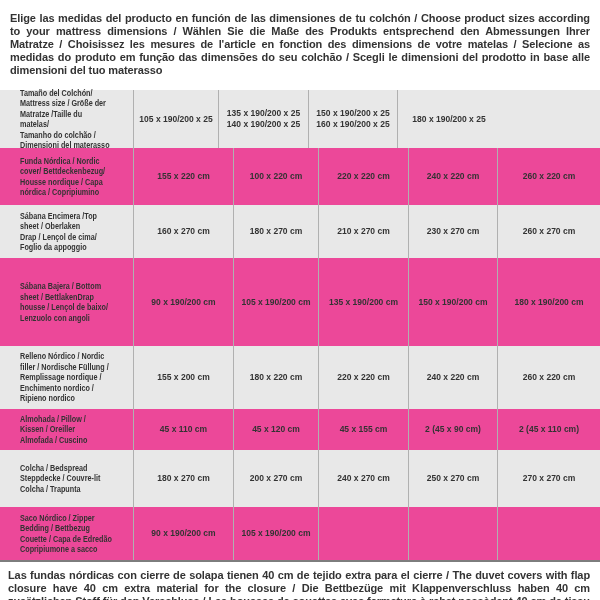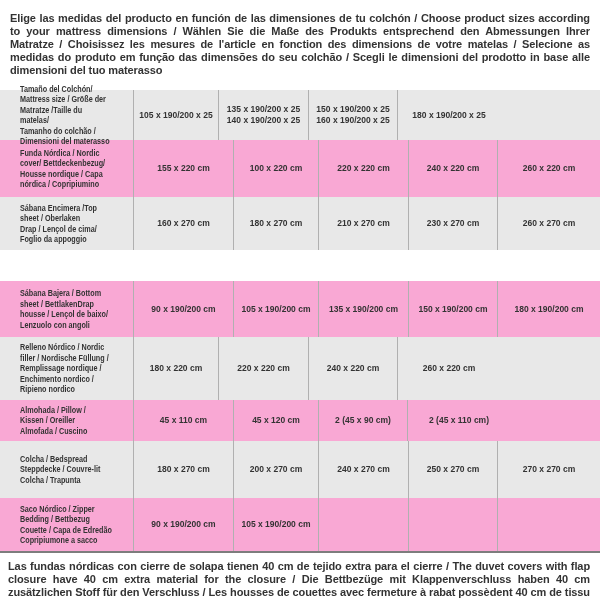--- a/index.html
+++ b/index.html
@@ -18,24 +18,24 @@
     letter-spacing: -0.1px;
     color: var(--text, #333333);
   }
   .intro { margin: 12px 10px 0 10px; }
   .footnote { margin: 7px 10px 0 8px; }
   .size-table {
     margin-top: 13px;
     width: 600px;
     border-bottom: 2px solid var(--table_bottom_border, #7d7d7d);
   }
-  .row { display: flex; width: 600px; background: #f9a8d4; }
+  .row { display: flex; width: 600px; background: #ec4899; }
   .row:nth-child(odd) { background: var(--row_shade, #e8e8e8); }
-  .r1 { height: 50px; } .r2 { height: 57px; } .r3 { height: 53px; }
-  .r4 { height: 56px; margin-top: 31px; } .r5 { height: 63px; } .r6 { height: 41px; }
+  .r1 { height: 58px; } .r2 { height: 57px; } .r3 { height: 53px; }
+  .r4 { height: 88px; } .r5 { height: 63px; } .r6 { height: 41px; }
   .r7 { height: 57px; } .r8 { height: 53px; }
   .cell {
     display: flex;
     align-items: center;
     justify-content: center;
     text-align: center;
     font-weight: 700;
     font-size: 8.5px;
     line-height: 11px;
     white-space: pre-line;
@@ -118,32 +118,34 @@
       <div class="cell c4"><span class="val">150 x 190/200 cm</span></div>
       <div class="cell c5"><span class="val">180 x 190/200 cm</span></div>
     </div>
 
     <div class="row r5">
       <div class="cell c0"><span class="label-txt">Relleno Nórdico / Nordic
 filler / Nordische Füllung /
 Remplissage nordique /
 Enchimento nordico /
 Ripieno nordico</span></div>
+      <div class="cell c1"><span class="val">155 x 200 cm</span></div>
       <div class="cell c2"><span class="val">180 x 220 cm</span></div>
       <div class="cell c3"><span class="val">220 x 220 cm</span></div>
       <div class="cell c4"><span class="val">240 x 220 cm</span></div>
       <div class="cell c5"><span class="val">260 x 220 cm</span></div>
     </div>
 
     <div class="row r6">
       <div class="cell c0"><span class="label-txt">Almohada  / Pillow /
 Kissen / Oreiller
 Almofada / Cuscino</span></div>
       <div class="cell c1"><span class="val">45 x 110 cm</span></div>
       <div class="cell c2"><span class="val">45 x 120 cm</span></div>
+      <div class="cell c3"><span class="val">45 x 155 cm</span></div>
       <div class="cell c4"><span class="val">2 (45 x 90 cm)</span></div>
       <div class="cell c5"><span class="val">2 (45 x 110 cm)</span></div>
     </div>
 
     <div class="row r7">
       <div class="cell c0"><span class="label-txt">Colcha / Bedspread
 Steppdecke / Couvre-lit
 Colcha / Trapunta</span></div>
       <div class="cell c1"><span class="val">180 x 270 cm</span></div>
       <div class="cell c2"><span class="val">200 x 270 cm</span></div>

